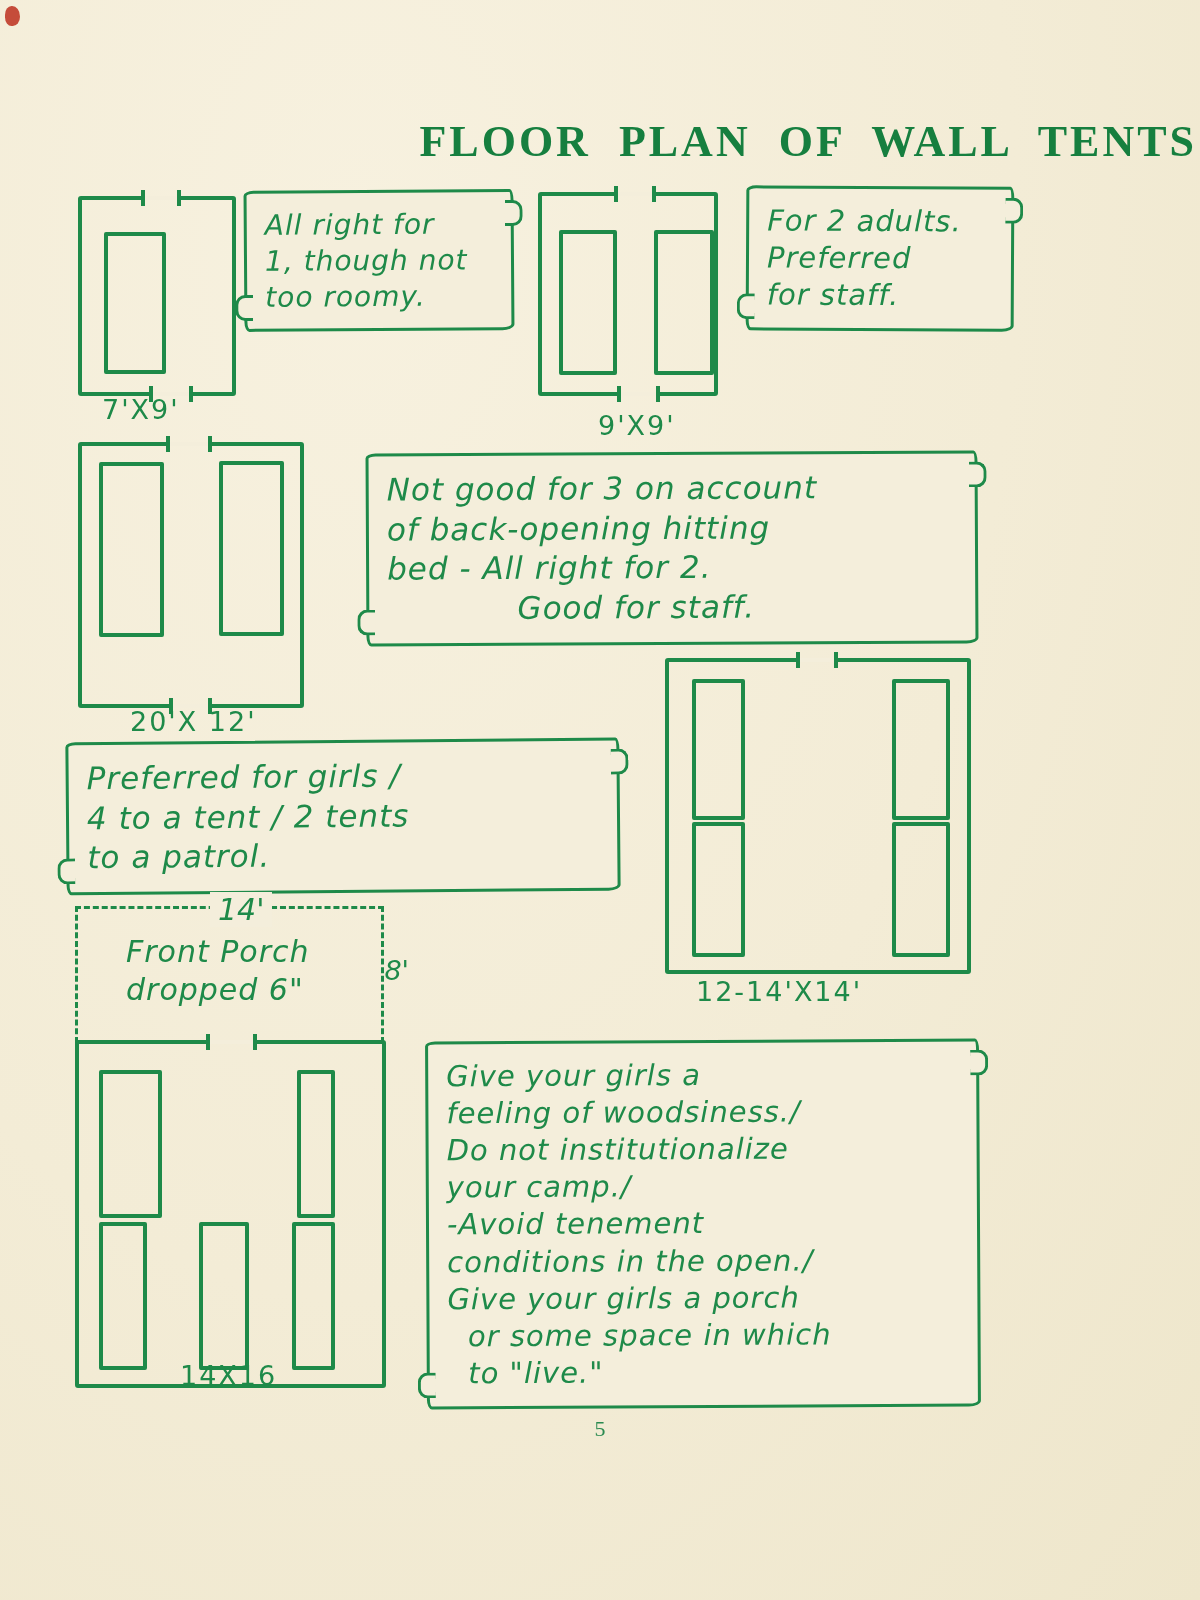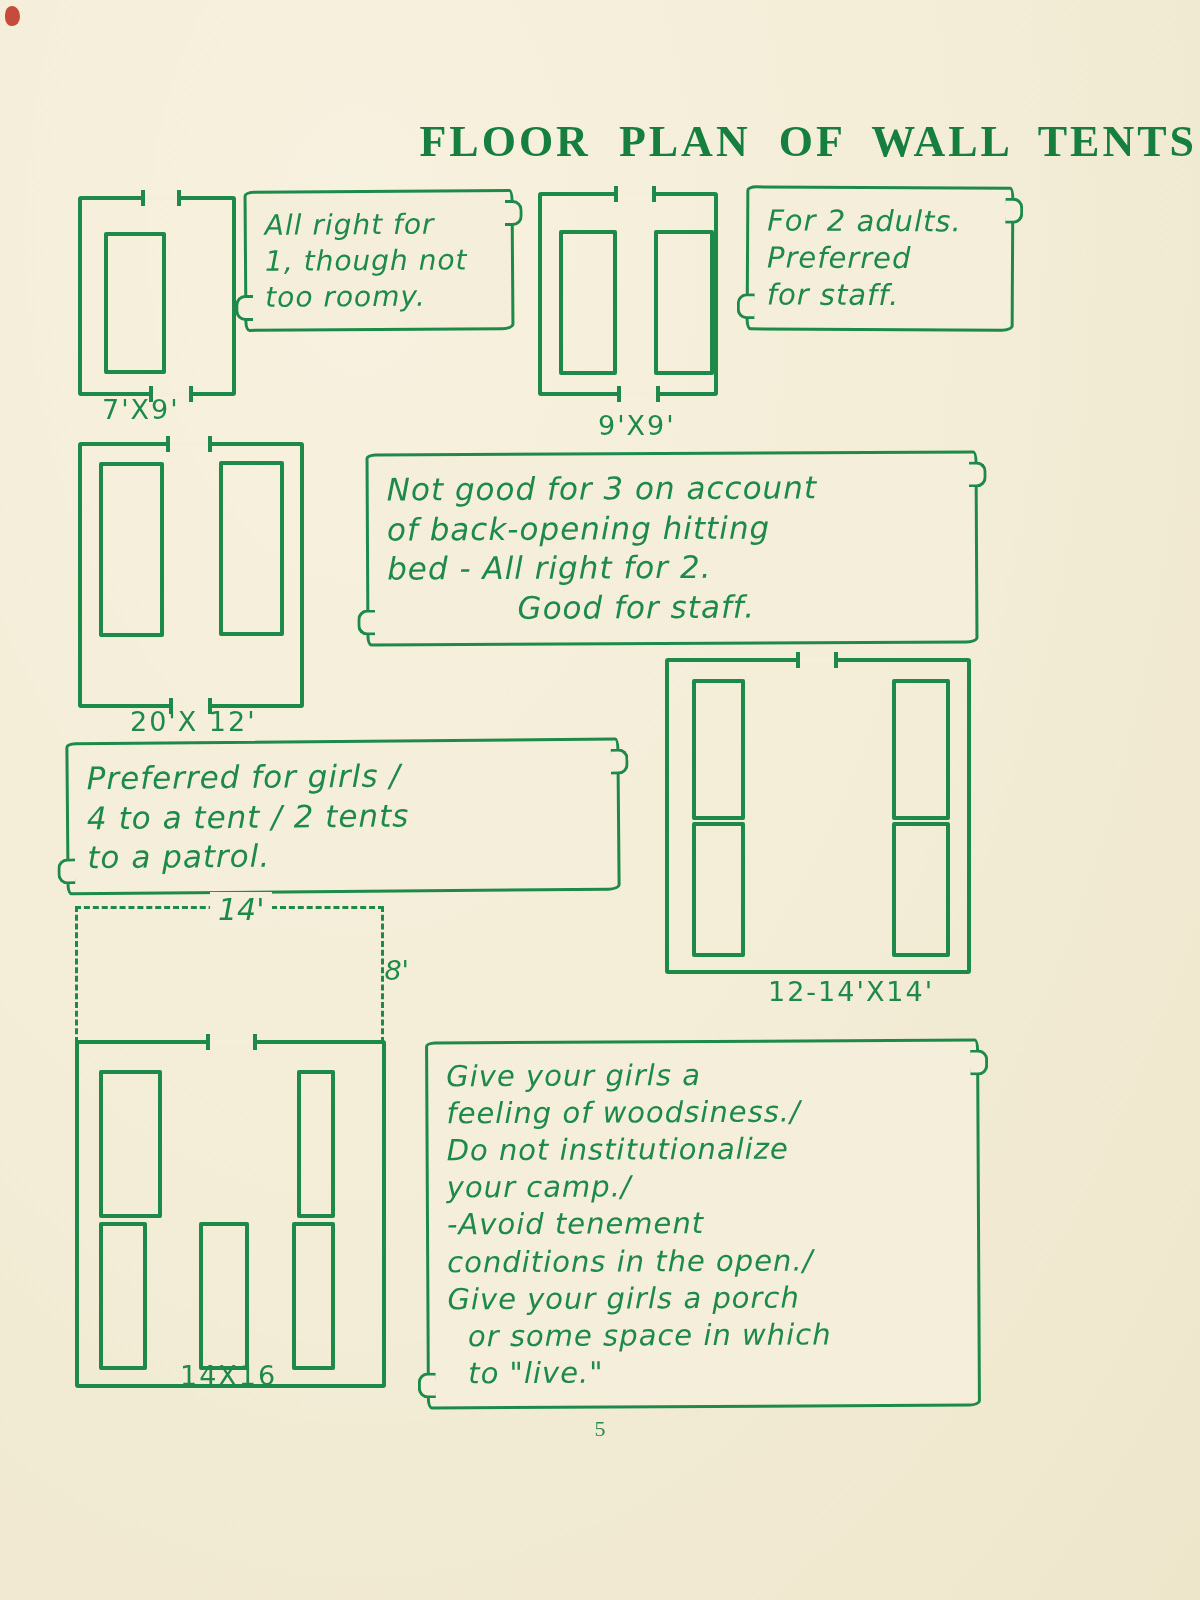--- a/index.html
+++ b/index.html
@@ -126,25 +126,27 @@
 4 to a tent / 2 tents
 to a patrol.</div>
 
   <div class="plan" style="left:665px;top:658px;width:298px;height:308px">
     <span class="door door-top" style="left:130px;width:36px"></span>
     <div class="bed" style="left:23px;top:17px;width:45px;height:133px"></div>
     <div class="bed" style="left:23px;top:160px;width:45px;height:127px"></div>
     <div class="bed" style="left:223px;top:17px;width:50px;height:133px"></div>
     <div class="bed" style="left:223px;top:160px;width:50px;height:127px"></div>
   </div>
-  <div class="dim" style="left:768px;top:976px">12-14'X14'</div>
+  <div class="dim" style="left:696px;top:976px">12-14'X14'</div>
 
   <div class="porch">
     <span class="porch-w">14'</span>
     <span class="porch-d">8'</span>
+    <div class="porch-text">Front Porch
+dropped 6"</div>
   </div>
 
   <div class="plan" style="left:75px;top:1040px;width:303px;height:340px">
     <span class="door door-top" style="left:130px;width:45px"></span>
     <div class="bed" style="left:20px;top:26px;width:55px;height:140px"></div>
     <div class="bed" style="left:218px;top:26px;width:30px;height:140px"></div>
     <div class="bed" style="left:20px;top:178px;width:40px;height:140px"></div>
     <div class="bed" style="left:120px;top:178px;width:42px;height:140px"></div>
     <div class="bed" style="left:213px;top:178px;width:35px;height:140px"></div>
   </div>

